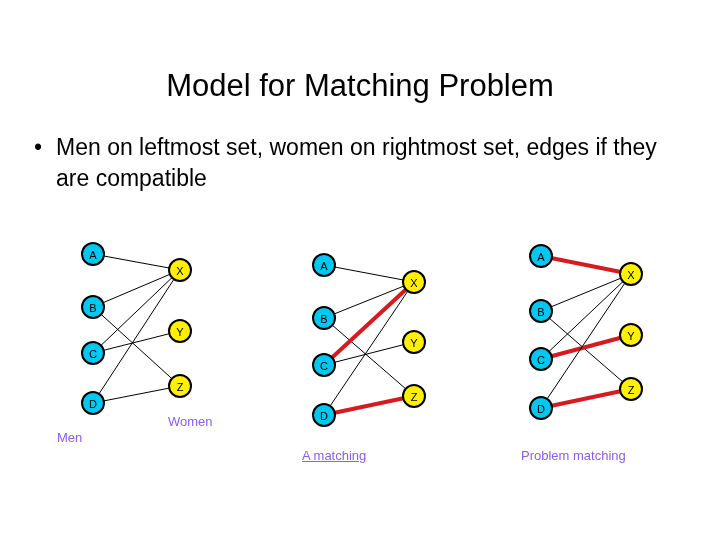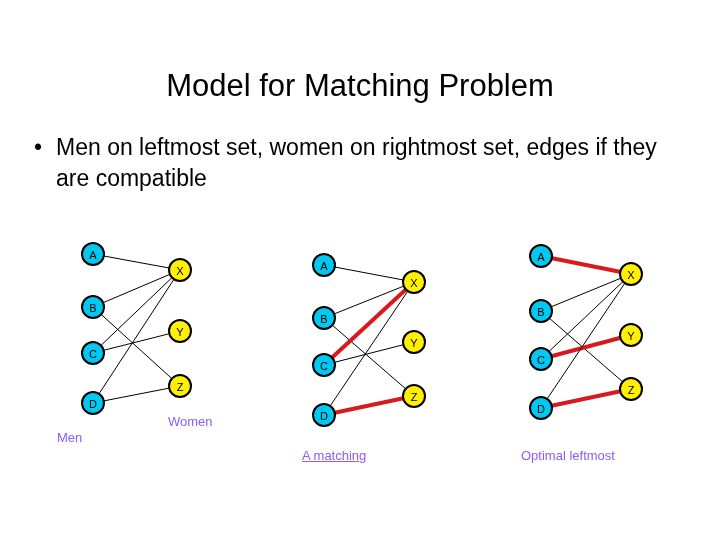--- a/index.html
+++ b/index.html
@@ -202,15 +202,15 @@
         <g>
           <circle cx="631" cy="389" r="11" fill="#FFF000" stroke="#000000" stroke-width="2"></circle>
           <text x="631" y="389.5" class="node-label">Z</text>
         </g>
       </g>
   </svg>
 
   <div class="caption-text" style="left:57px; top:430px;">Men</div>
   <div class="caption-text" style="left:168px; top:414px;">Women</div>
   <div class="caption-text" style="left:302px; top:448px;text-decoration:underline;">A matching</div>
-  <div class="caption-text" style="left:521px; top:448px;">Optimal leftmost</div>
+  <div class="caption-text" style="left:521px; top:448px;">Problem matching</div>
 
 </div>
 
 </body></html>

